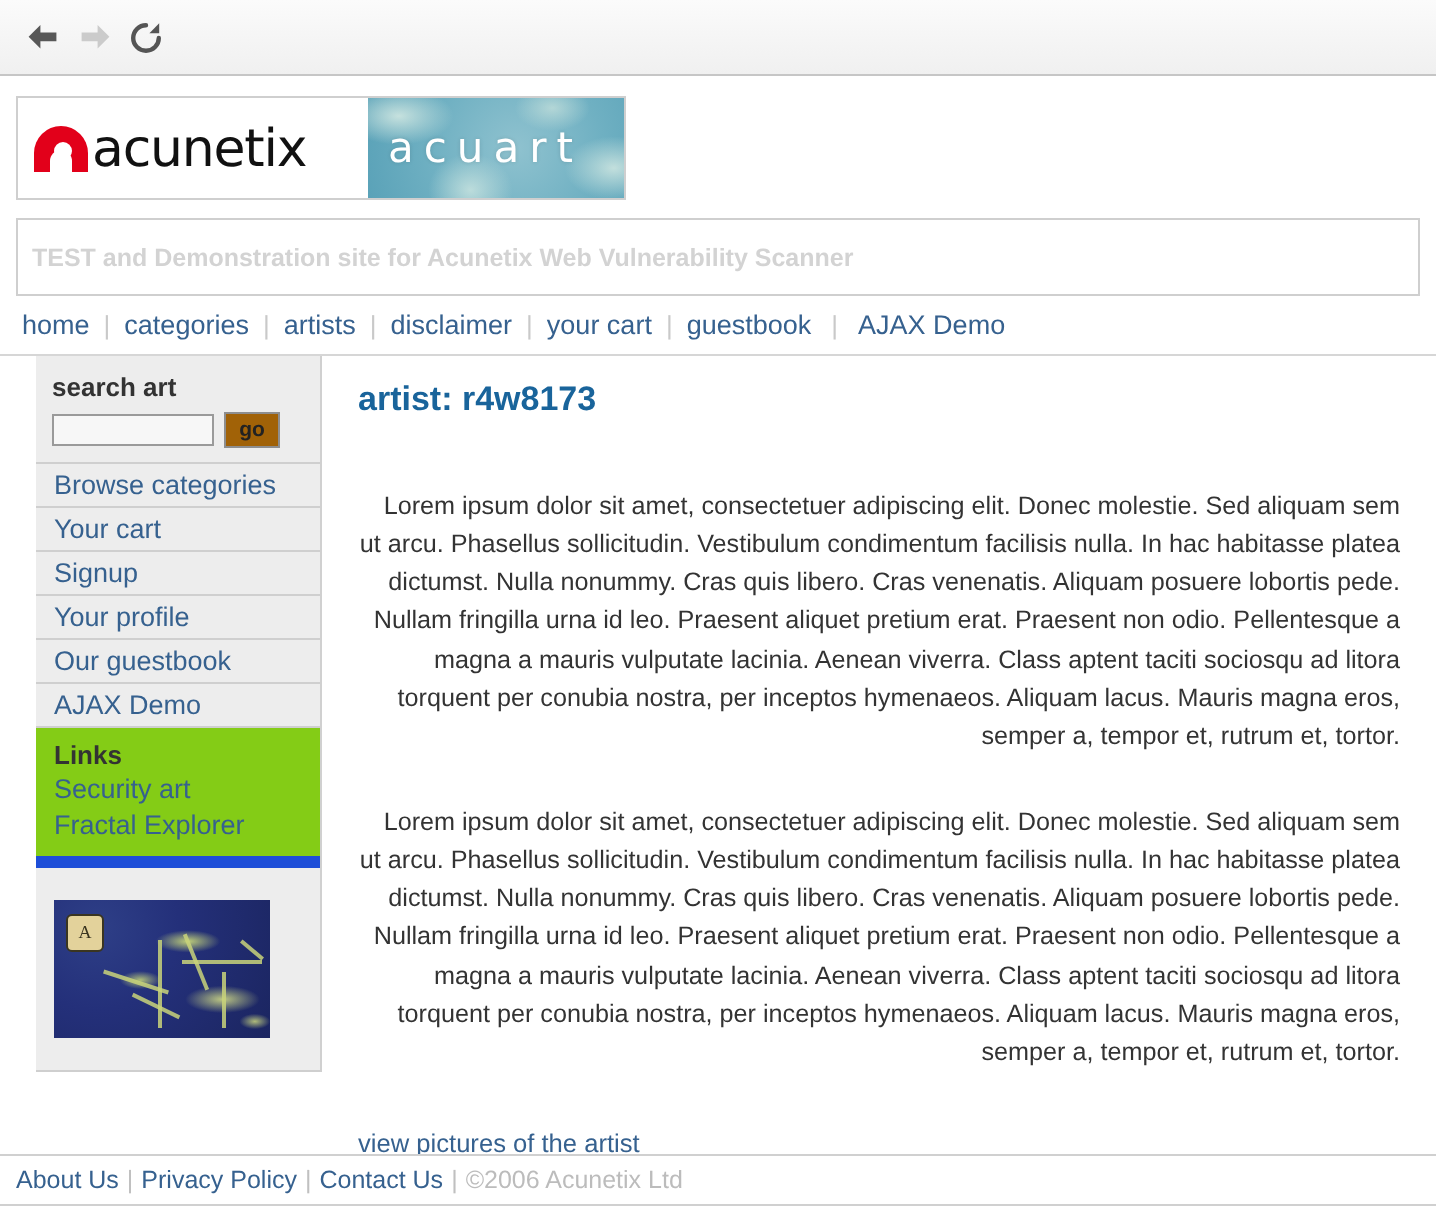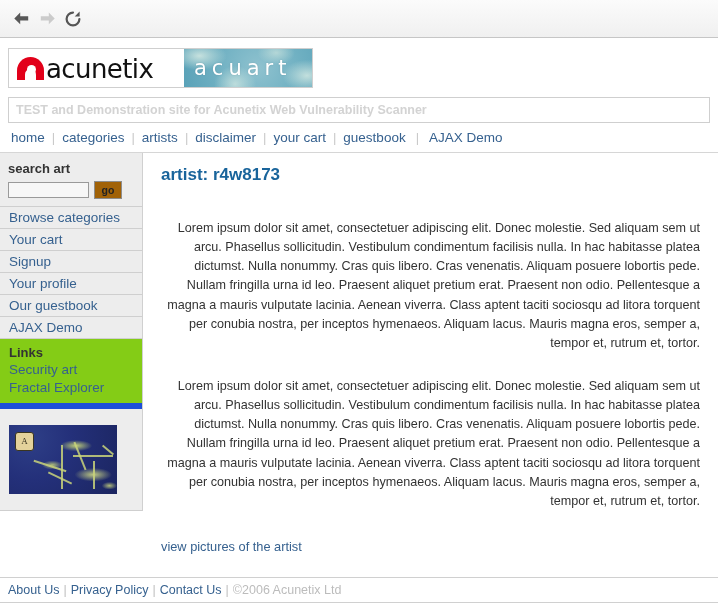--- a/index.html
+++ b/index.html
@@ -68,21 +68,21 @@
     background: #fff;
     position: relative;
   }
 
   
   .masthead {
     padding: 10px 8px 0 8px;
   }
   .logo-strip {
     width: 305px;
-    height: 40px;
+    height: 52px;
     border: 1px solid #cfcfcf;
     display: flex;
     box-sizing: border-box;
     overflow: hidden;
   }
   .logo-left {
     width: 175px;
     background: #ffffff;
     display: flex;
     align-items: center;
@@ -144,21 +144,21 @@
     color: #ffffff;
     font-size: 21px;
     letter-spacing: 5px;
     font-family: "DejaVu Sans", sans-serif;
     text-shadow: 0 0 2px rgba(0,0,0,0.12);
   }
 
   
   .test-banner {
     margin: 9px 8px 0 8px;
-    height: 26px;
+    height: 39px;
     border: 1px solid #cfcfcf;
     box-sizing: border-box;
     display: flex;
     align-items: center;
     padding-left: 7px;
     color: #d3d3d3;
     font-weight: bold;
     font-size: 12.5px;
   }
 
@@ -186,20 +186,21 @@
   
   .columns {
     display: flex;
     align-items: flex-start;
   }
   .sidebar {
     width: 143px;
     flex: 0 0 143px;
     border-right: 1px solid #d0d0d0;
     box-sizing: border-box;
+    margin-left: 18px;
   }
   .search-block {
     background: #ededed;
     border-bottom: 1px solid #cfcfcf;
     padding: 8px 6px 7px 8px;
     box-sizing: border-box;
   }
   .search-title {
     font-size: 13px;
     font-weight: bold;

